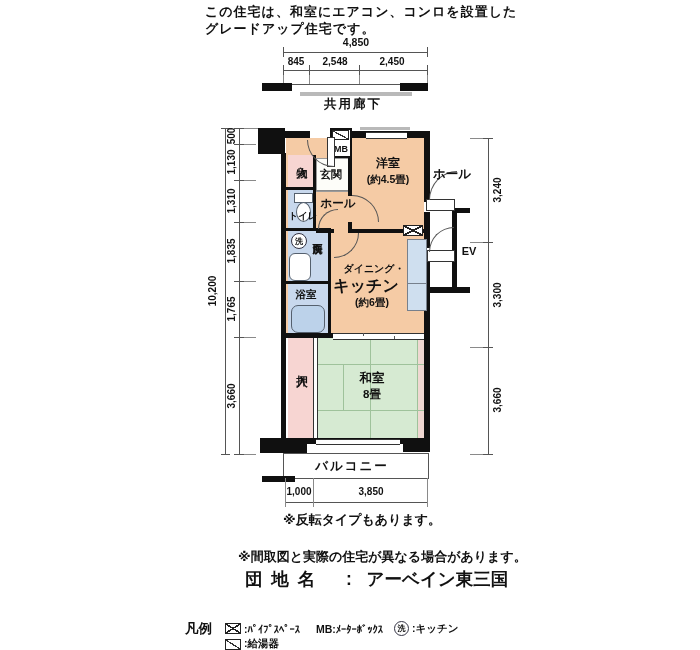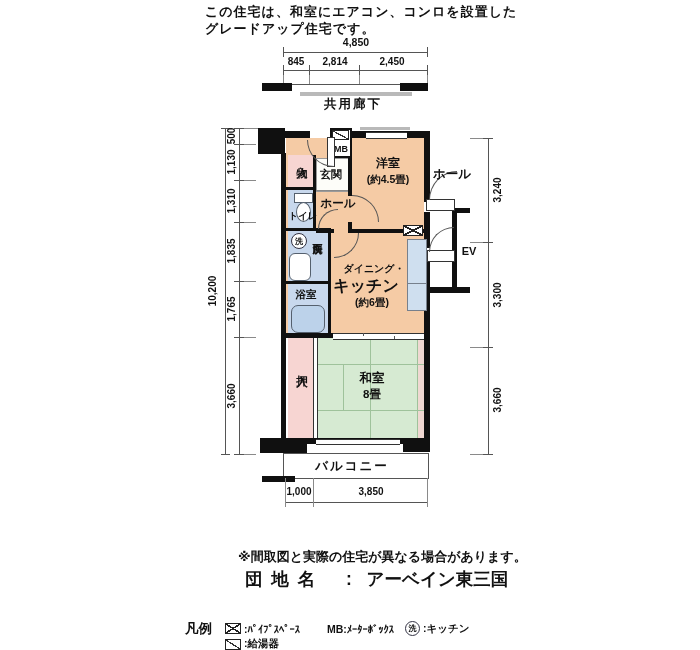--- a/index.html
+++ b/index.html
@@ -35,21 +35,21 @@
 <div id="canvas">
 
   <div class="lb" style="left:205px;top:20px;font-size:13px;letter-spacing:1px">グレードアップ住宅です。</div>
   <div class="lb" style="left:205px;top:3px;font-size:13px;letter-spacing:1px">この住宅は、和室にエアコン、コンロを設置した</div>
 
   <div class="lb ct dim" style="left:356px;top:42px;font-size:10.5px">4,850</div>
   <div class="ln" style="left:283px;top:52px;width:144px;height:1px"></div>
   <div class="ln" style="left:283px;top:47px;width:1px;height:10px"></div>
   <div class="ln" style="left:427px;top:47px;width:1px;height:10px"></div>
   <div class="lb ct dim" style="left:296px;top:61px">845</div>
-  <div class="lb ct dim" style="left:335px;top:61px">2,814</div>
+  <div class="lb ct dim" style="left:335px;top:61px">2,548</div>
   <div class="lb ct dim" style="left:392px;top:61px">2,450</div>
   <div class="ln" style="left:283px;top:70px;width:144px;height:1px"></div>
   <div class="ln" style="left:283px;top:65px;width:1px;height:10px"></div>
   <div class="ln" style="left:309px;top:65px;width:1px;height:10px"></div>
   <div class="ln" style="left:359px;top:65px;width:1px;height:10px"></div>
   <div class="ln" style="left:427px;top:65px;width:1px;height:10px"></div>
   <div class="ex" style="left:283px;top:75px;width:1px;height:9px"></div>
   <div class="ex" style="left:309px;top:75px;width:1px;height:9px"></div>
   <div class="ex" style="left:359px;top:75px;width:1px;height:9px"></div>
   <div class="ex" style="left:427px;top:75px;width:1px;height:9px"></div>
@@ -193,33 +193,34 @@
   <div class="lb rt dim" style="left:497px;top:295px">3,300</div>
   <div class="lb rt dim" style="left:497px;top:400px">3,660</div>
 
   <div class="ln" style="left:285px;top:502px;width:142px;height:1px"></div>
   <div class="ex" style="left:285px;top:478px;width:1px;height:29px"></div>
   <div class="ex" style="left:313px;top:478px;width:1px;height:29px"></div>
   <div class="ex" style="left:427px;top:478px;width:1px;height:29px"></div>
   <div class="lb ct dim" style="left:299px;top:491px">1,000</div>
   <div class="lb ct dim" style="left:371px;top:491px">3,850</div>
 
+  <div class="lb" style="left:283px;top:511px;font-size:13px">※反転タイプもあります。</div>
   <div class="lb" style="left:245px;top:567px;font-size:17.5px">
     <span style="display:inline-block;width:86px;letter-spacing:2px">団 地 名</span>
     <span style="margin:0 10px">:</span>
     <span>アーベイン東三国</span>
   </div>
 
   <div class="lb" style="left:238px;top:548px;font-size:13px">※間取図と実際の住宅が異なる場合があります。</div>
 
   <div class="lb" style="left:185px;top:620px;font-size:13.5px">凡例</div>
   <div class="lb" style="left:225px;top:621px;font-size:10.5px;display:flex;align-items:center;gap:3px">
     <span class="xbox" style="display:inline-block;width:14px;height:9px"></span>
     <span>:ﾊﾟｲﾌﾟｽﾍﾟｰｽ</span>
-    <span style="margin-left:24px">MB:ﾒｰﾀｰﾎﾞｯｸｽ</span>
+    <span style="margin-left:13px">MB:ﾒｰﾀｰﾎﾞｯｸｽ</span>
     <span class="wcir" style="display:inline-flex;width:13px;height:13px;font-size:8px;margin-left:8px">洗</span>
     <span>:キッチン</span>
   </div>
   <div class="lb" style="left:225px;top:637px;font-size:10.5px;display:flex;align-items:center;gap:3px">
     <span class="dbox" style="display:inline-block;width:14px;height:9px"></span>
     <span>:給湯器</span>
   </div>
 
 </div>
 

